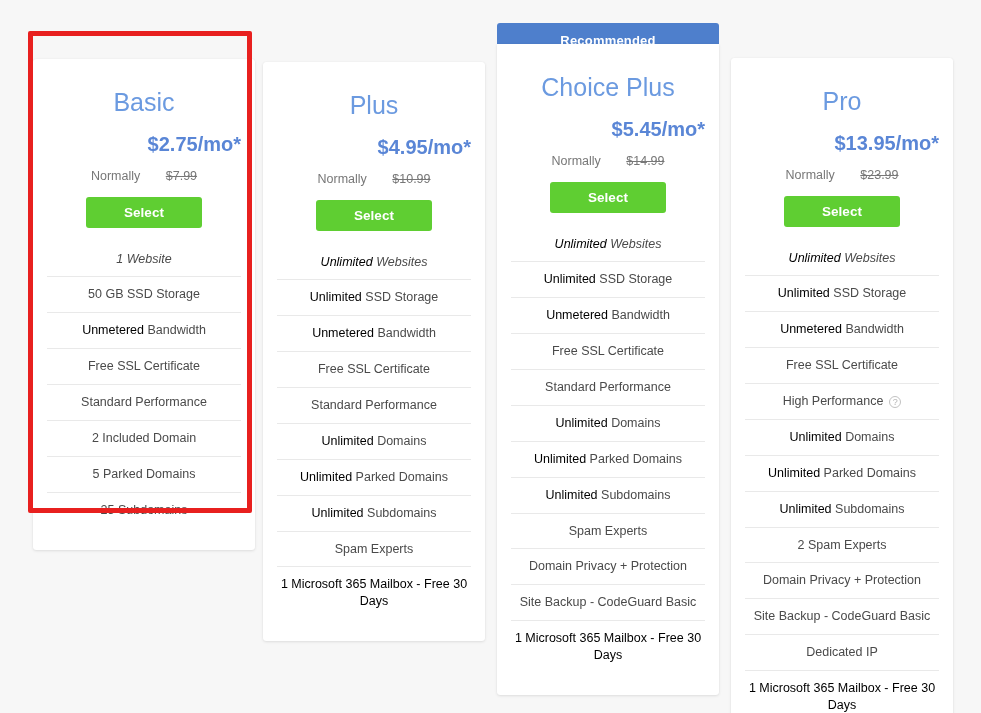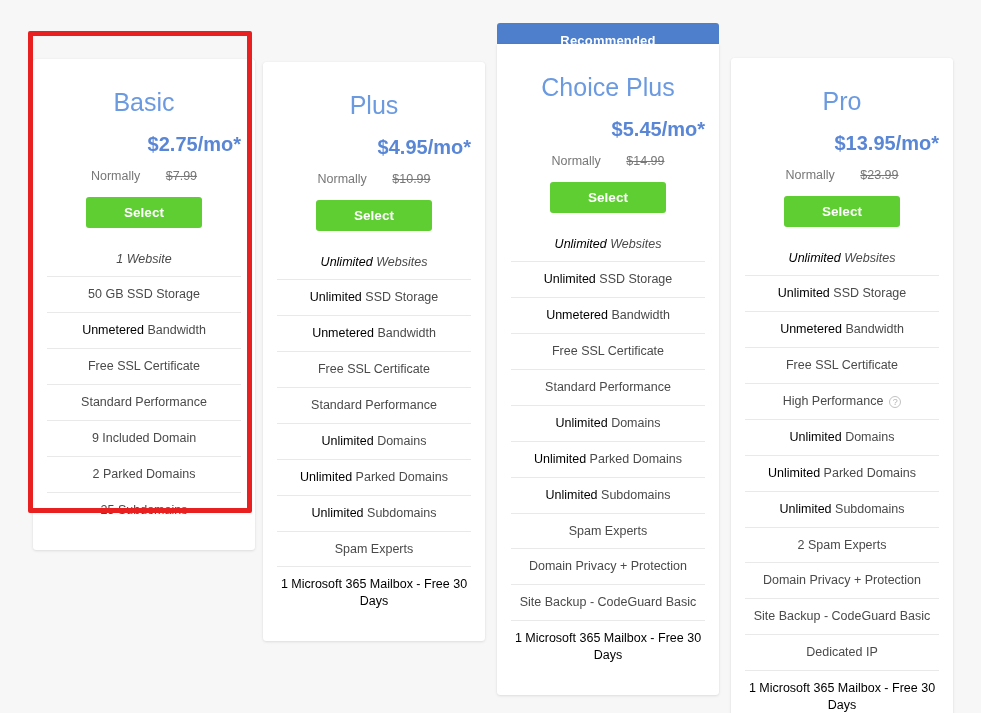--- a/index.html
+++ b/index.html
@@ -129,22 +129,22 @@
         <div class="plan-name">Basic</div>
         <div class="plan-price">$2.75/mo*</div>
         <div class="plan-normally"><span>Normally</span> <span class="old">$7.99</span></div>
         <button class="select-btn">Select</button>
         <div class="features">
           <div class="feature"><span>1 Website</span></div>
           <div class="feature"><span>50 GB SSD Storage</span></div>
           <div class="feature"><span class="hl">Unmetered</span> <span>Bandwidth</span></div>
           <div class="feature"><span>Free SSL Certificate</span></div>
           <div class="feature"><span>Standard Performance</span></div>
-          <div class="feature"><span>9 Included Domain</span></div>
-          <div class="feature"><span>2 Parked Domains</span></div>
+          <div class="feature"><span>2 Included Domain</span></div>
+          <div class="feature"><span>5 Parked Domains</span></div>
           <div class="feature"><span>25 Subdomains</span></div>
         </div>
       </div>
       <div class="card plus">
         <div class="plan-name">Plus</div>
         <div class="plan-price">$4.95/mo*</div>
         <div class="plan-normally"><span>Normally</span> <span class="old">$10.99</span></div>
         <button class="select-btn">Select</button>
         <div class="features">
           <div class="feature"><span class="hl">Unlimited</span> <span>Websites</span></div>

